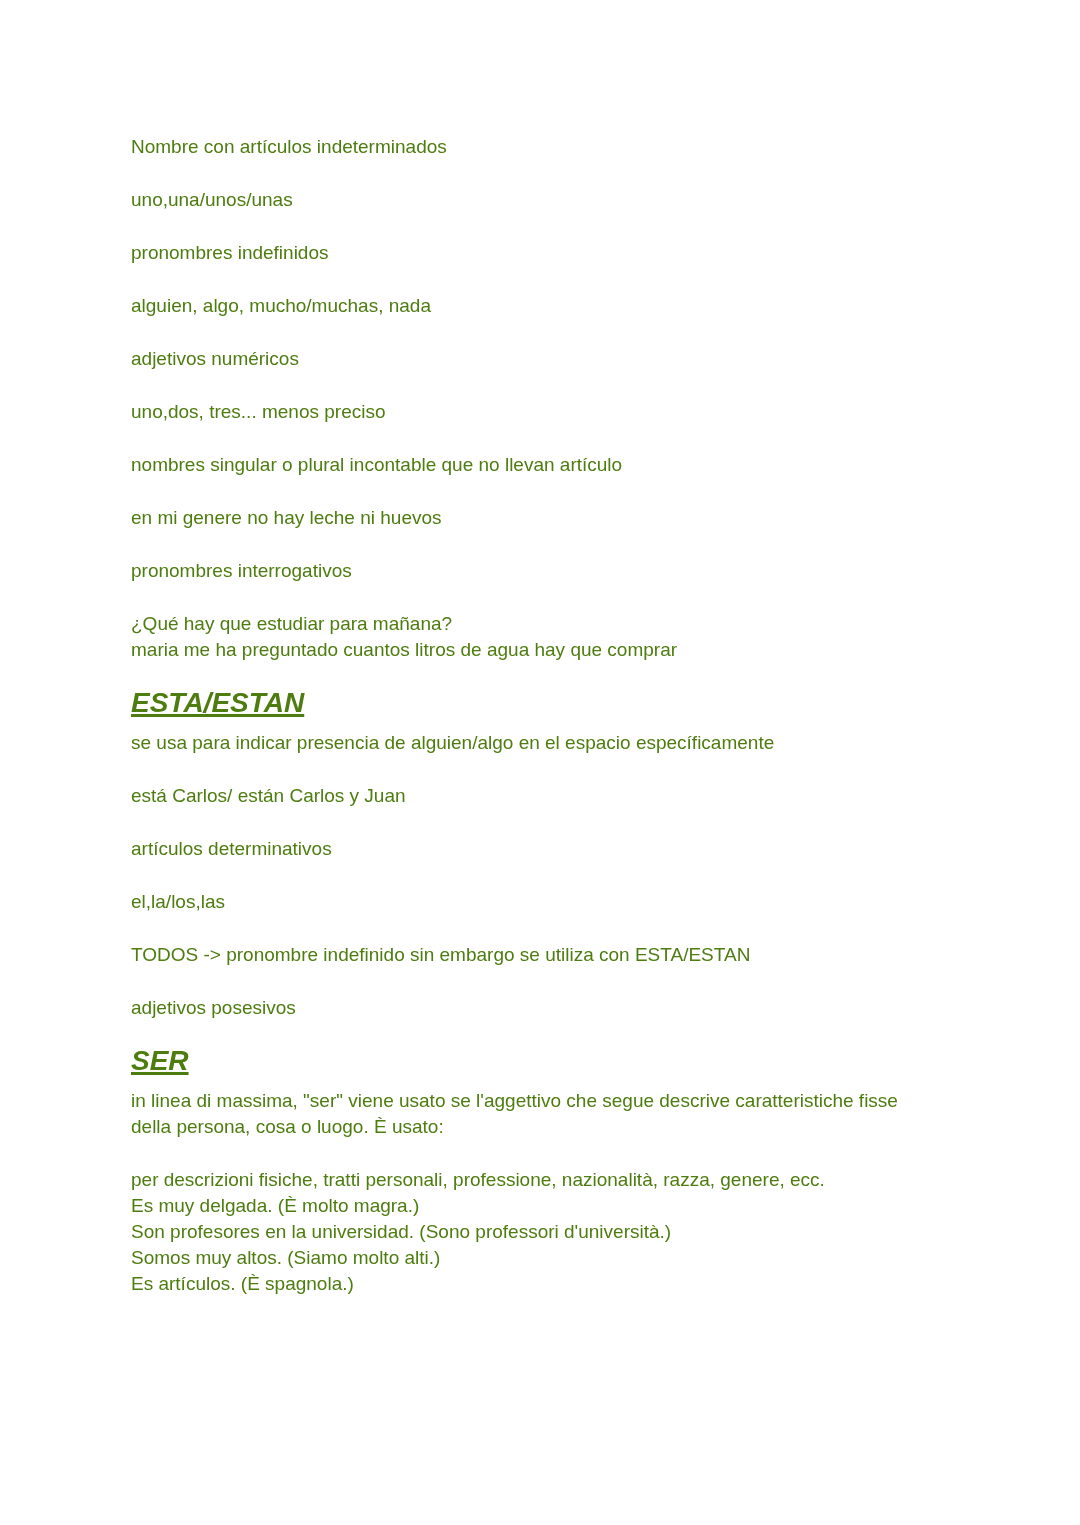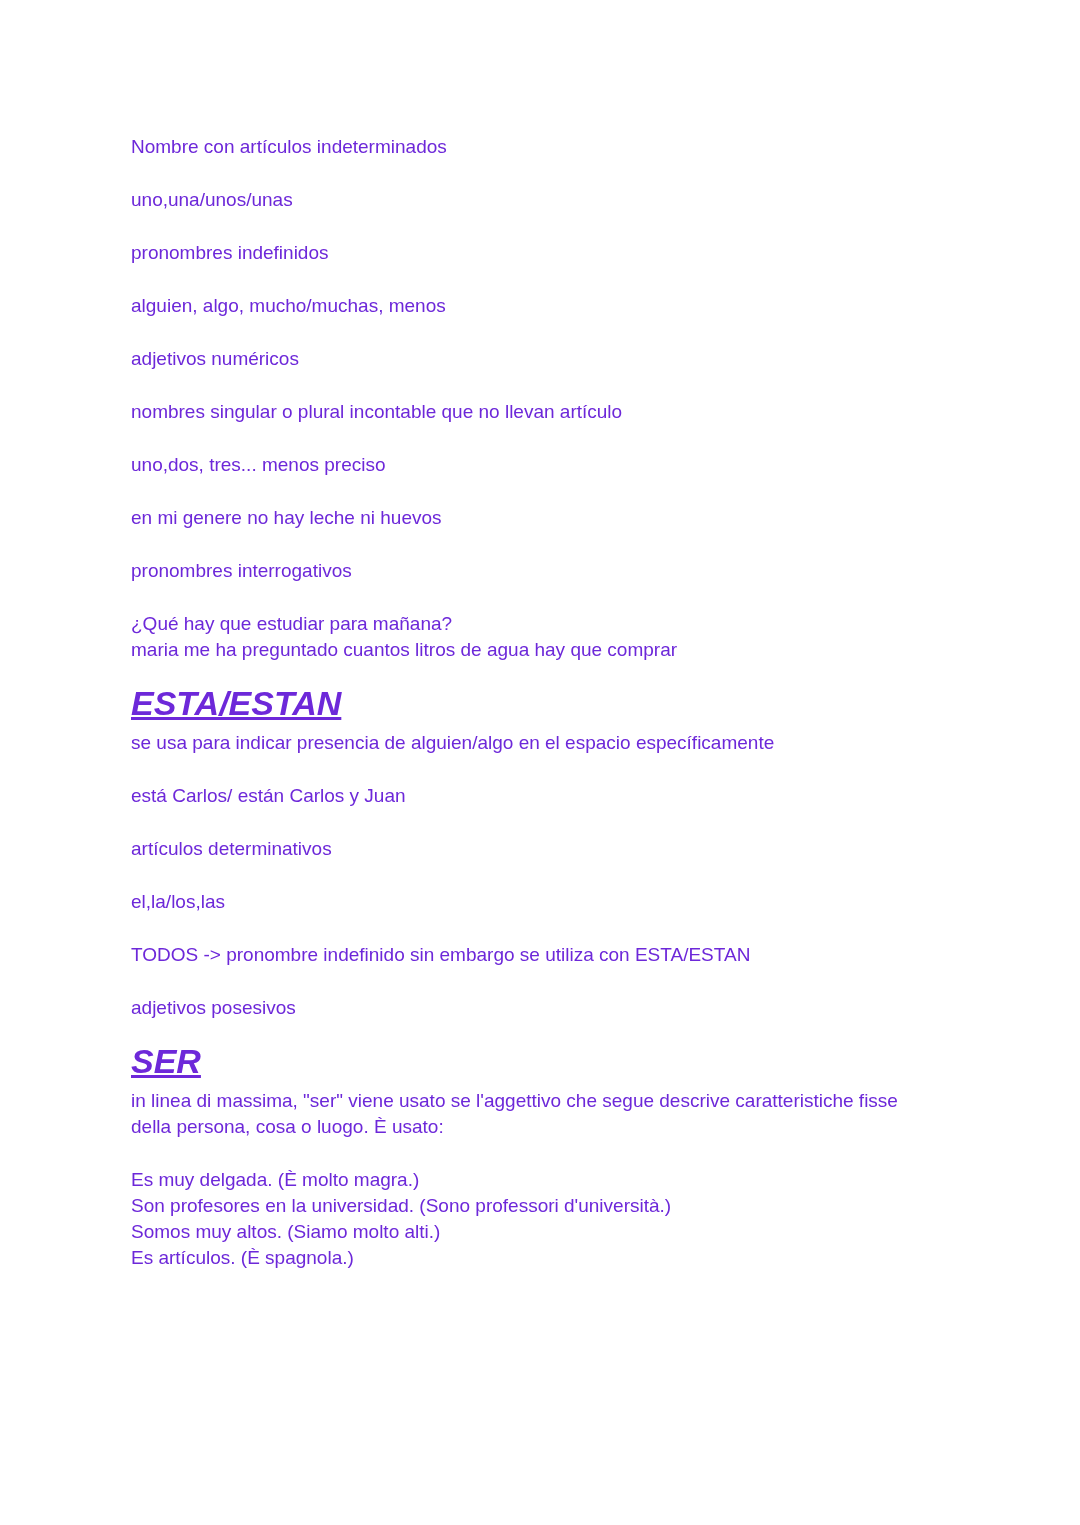--- a/index.html
+++ b/index.html
@@ -11,35 +11,35 @@
     width: 1080px;
     height: 1525px;
     overflow: hidden;
   }
   .page {
     position: relative;
     width: 1080px;
     height: 1525px;
     background: #ffffff;
     font-family: "Liberation Sans", sans-serif;
-    color: #6d28d9;
+    color: #4d7c0f;
   }
   .content {
     box-sizing: border-box;
     padding: 134px 40px 0 131px;
     font-size: 19px;
     line-height: 26px;
   }
   .paragraph {
     margin: 0 0 27px 0;
     font-weight: normal;
   }
   .heading {
     margin: -6px 0 8px 0;
-    font-size: 34px;
+    font-size: 28px;
     line-height: 38px;
     font-weight: bold;
     font-style: italic;
     text-decoration: underline;
     text-decoration-thickness: 3px;
   }
   .line {
     display: block;
     white-space: pre-wrap;
   }
@@ -52,30 +52,30 @@
       <p class="paragraph">
         <span class="line">Nombre con artículos indeterminados</span>
       </p>
       <p class="paragraph">
         <span class="line">uno,una/unos/unas</span>
       </p>
       <p class="paragraph">
         <span class="line">pronombres indefinidos</span>
       </p>
       <p class="paragraph">
-        <span class="line">alguien, algo, mucho/muchas, menos</span>
+        <span class="line">alguien, algo, mucho/muchas, nada</span>
       </p>
       <p class="paragraph">
         <span class="line">adjetivos numéricos</span>
       </p>
       <p class="paragraph">
-        <span class="line">nombres singular o plural incontable que no llevan artículo</span>
+        <span class="line">uno,dos, tres... menos preciso</span>
       </p>
       <p class="paragraph">
-        <span class="line">uno,dos, tres... menos preciso</span>
+        <span class="line">nombres singular o plural incontable que no llevan artículo</span>
       </p>
       <p class="paragraph">
         <span class="line">en mi genere no hay leche ni huevos</span>
       </p>
       <p class="paragraph">
         <span class="line">pronombres interrogativos</span>
       </p>
       <p class="paragraph">
         <span class="line">¿Qué hay que estudiar para mañana?</span>
         <span class="line">maria me ha preguntado cuantos litros de agua hay que comprar</span>
@@ -102,19 +102,20 @@
         <span class="line">adjetivos posesivos</span>
       </p>
       <h1 class="heading">
         <span class="line">SER</span>
       </h1>
       <p class="paragraph">
         <span class="line">in linea di massima, "ser" viene usato se l'aggettivo che segue descrive caratteristiche fisse</span>
         <span class="line">della persona, cosa o luogo. È usato:</span>
       </p>
       <p class="paragraph">
+        <span class="line">per descrizioni fisiche, tratti personali, professione, nazionalità, razza, genere, ecc.</span>
         <span class="line">Es muy delgada. (È molto magra.)</span>
         <span class="line">Son profesores en la universidad. (Sono professori d'università.)</span>
         <span class="line">Somos muy altos. (Siamo molto alti.)</span>
         <span class="line">Es artículos. (È spagnola.)</span>
       </p>
     </div>
 </div>
 
 </body></html>

